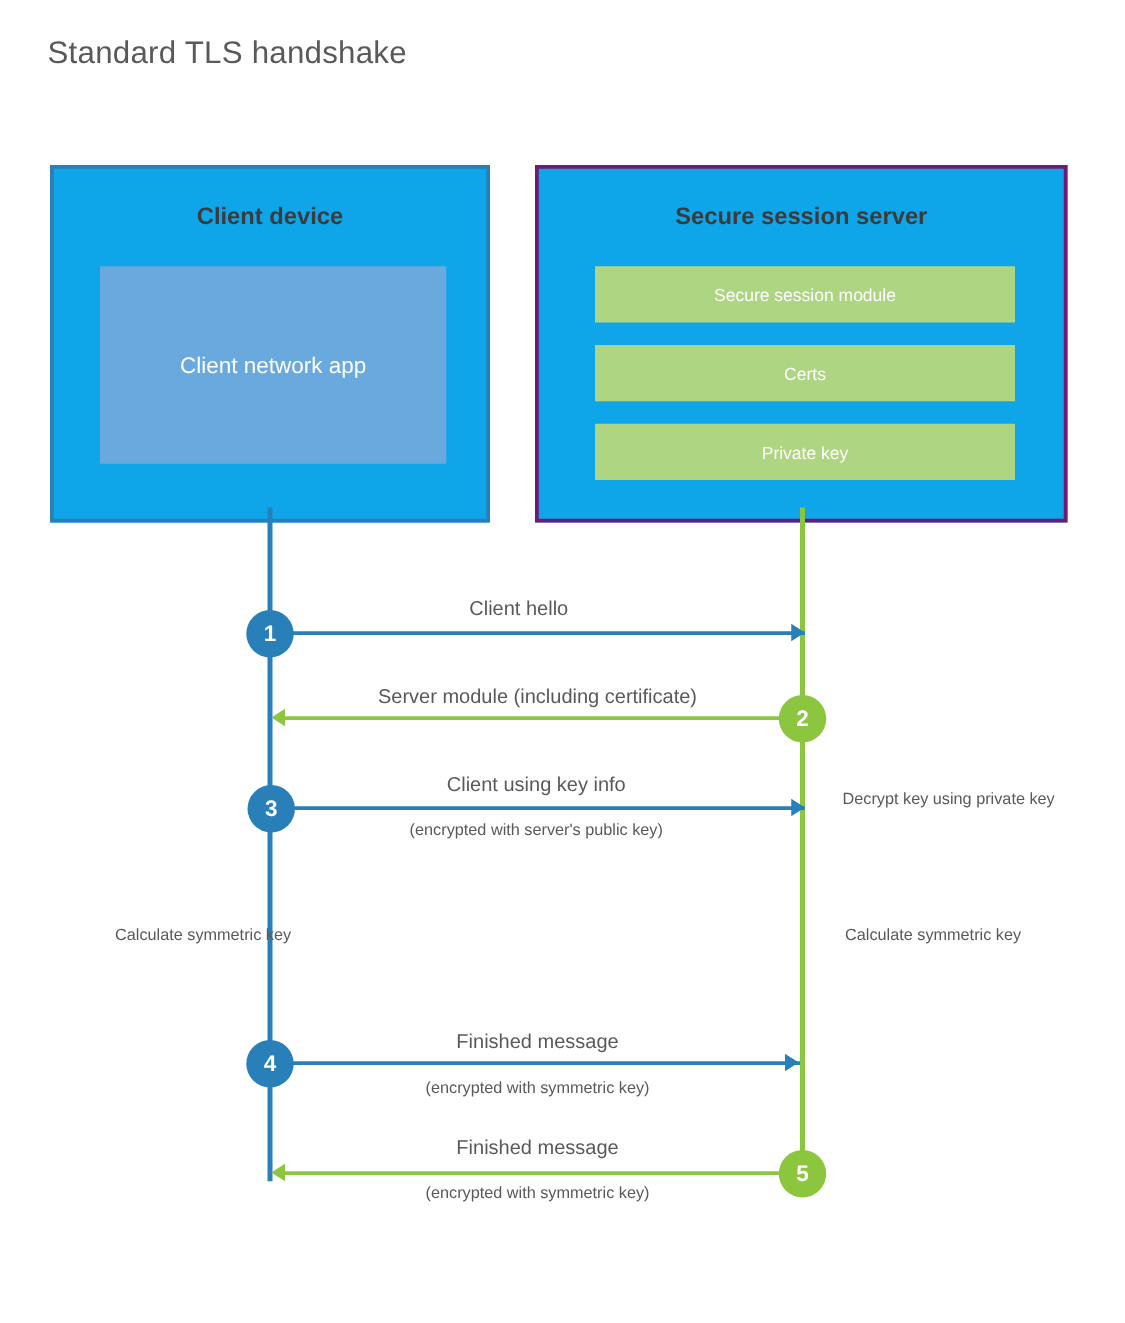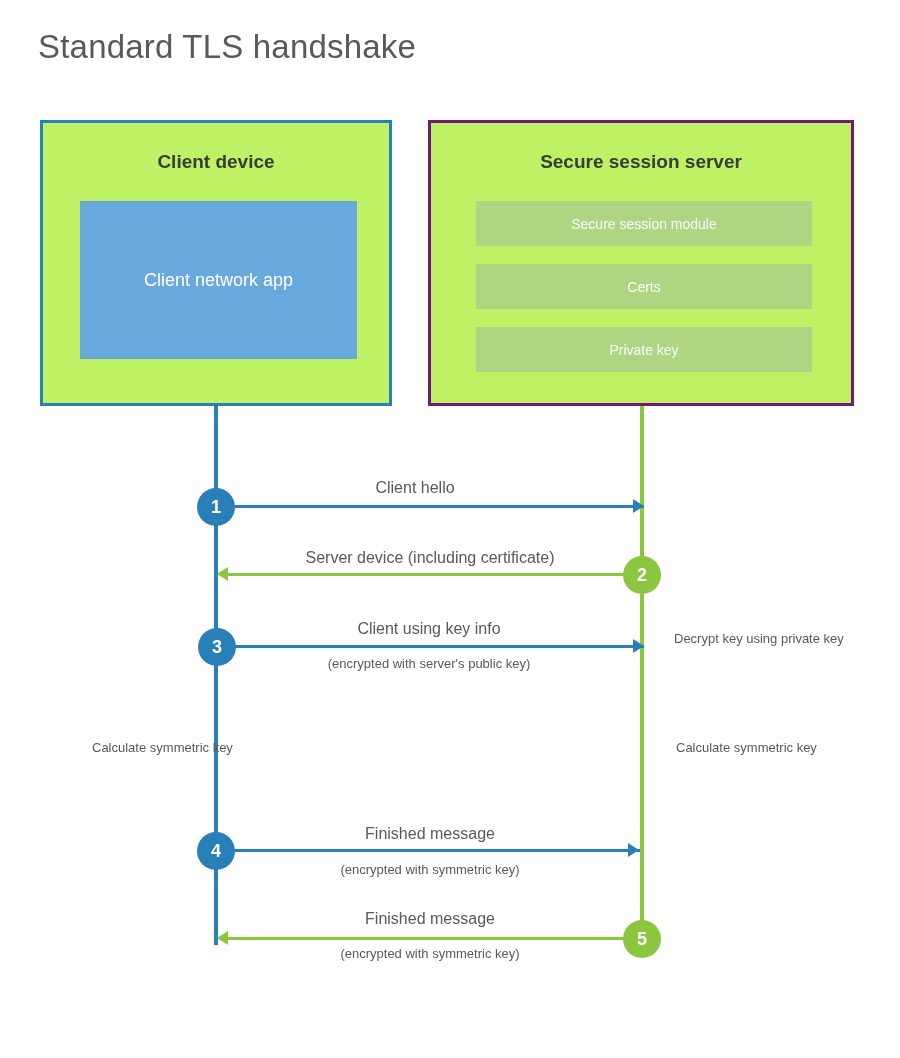--- a/index.html
+++ b/index.html
@@ -12,31 +12,32 @@
     background: #ffffff;
     font-family: "Liberation Sans", sans-serif;
     color: #58595b;
     position: relative;
     overflow: hidden;
   }
   .page-title {
     position: absolute;
     left: 38px;
     top: 28px;
-    font-size: 33px;
+    font-size: 25px;
     font-weight: 400;
     color: #58595b;
     letter-spacing: 0.2px;
   }
 
   
   .panel {
     position: absolute;
-    background: #bef264;
+    background: #0ea5e9;
     box-sizing: border-box;
+    margin-top: 12px;
   }
   .panel-title {
     text-align: center;
     font-size: 19px;
     font-weight: bold;
     color: #3b3b3b;
   }
 
   #client-panel {
     left: 40px;
@@ -222,21 +223,21 @@
 <div class="lifeline" id="client-lifeline"></div>
 <div class="lifeline" id="server-lifeline"></div>
 
 <div class="arrow-line arrow-blue" id="arrow-1-line"></div>
 <div class="arrow-head head-right-blue" id="arrow-1-head"></div>
 <div class="msg-label" id="label-1">Client hello</div>
 <div class="step-circle step-blue" id="step-1">1</div>
 
 <div class="arrow-line arrow-green" id="arrow-2-line"></div>
 <div class="arrow-head head-left-green" id="arrow-2-head"></div>
-<div class="msg-label" id="label-2">Server device (including certificate)</div>
+<div class="msg-label" id="label-2">Server module (including certificate)</div>
 <div class="step-circle step-green" id="step-2">2</div>
 
 <div class="arrow-line arrow-blue" id="arrow-3-line"></div>
 <div class="arrow-head head-right-blue-2" id="arrow-3-head"></div>
 <div class="msg-label" id="label-3">Client using key info</div>
 <div class="msg-sub" id="sub-3">(encrypted with server's public key)</div>
 <div class="step-circle step-blue" id="step-3">3</div>
 <div class="side-note" id="note-decrypt">Decrypt key using private key</div>
 
 <div class="side-note" id="note-calc-client">Calculate symmetric key</div>

